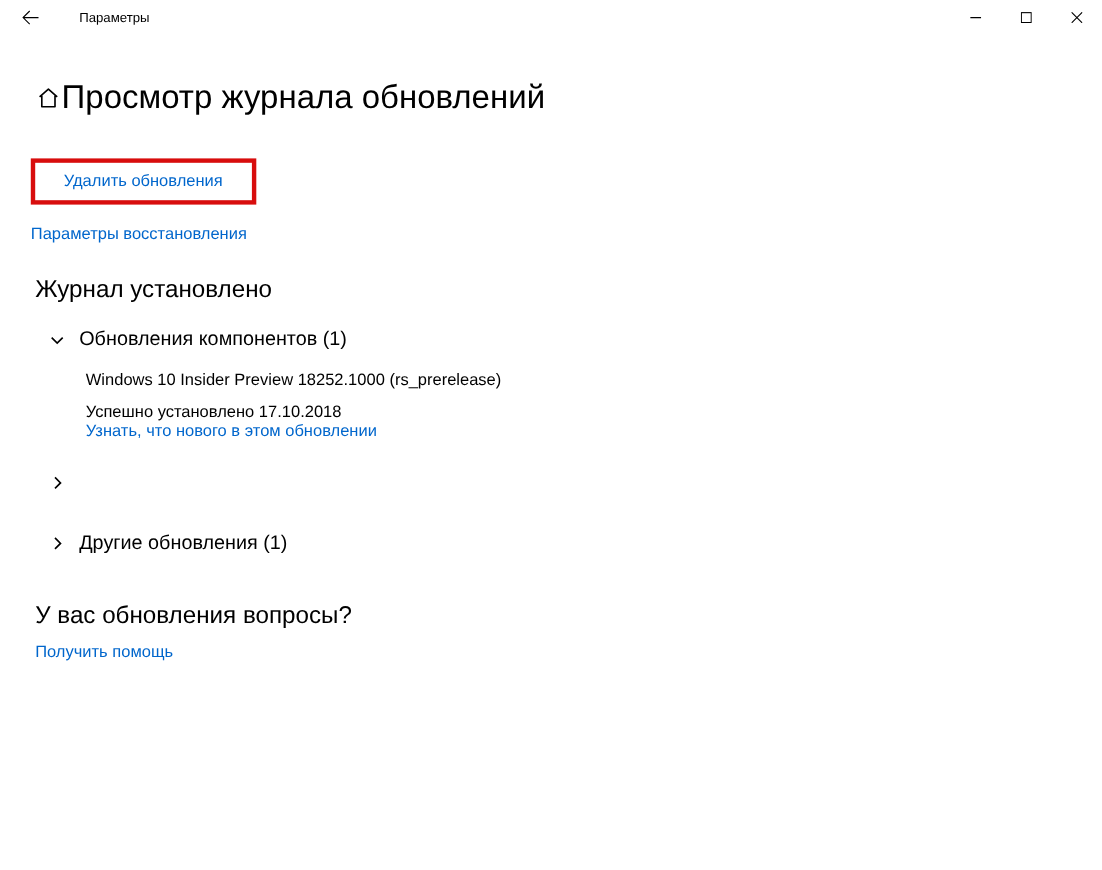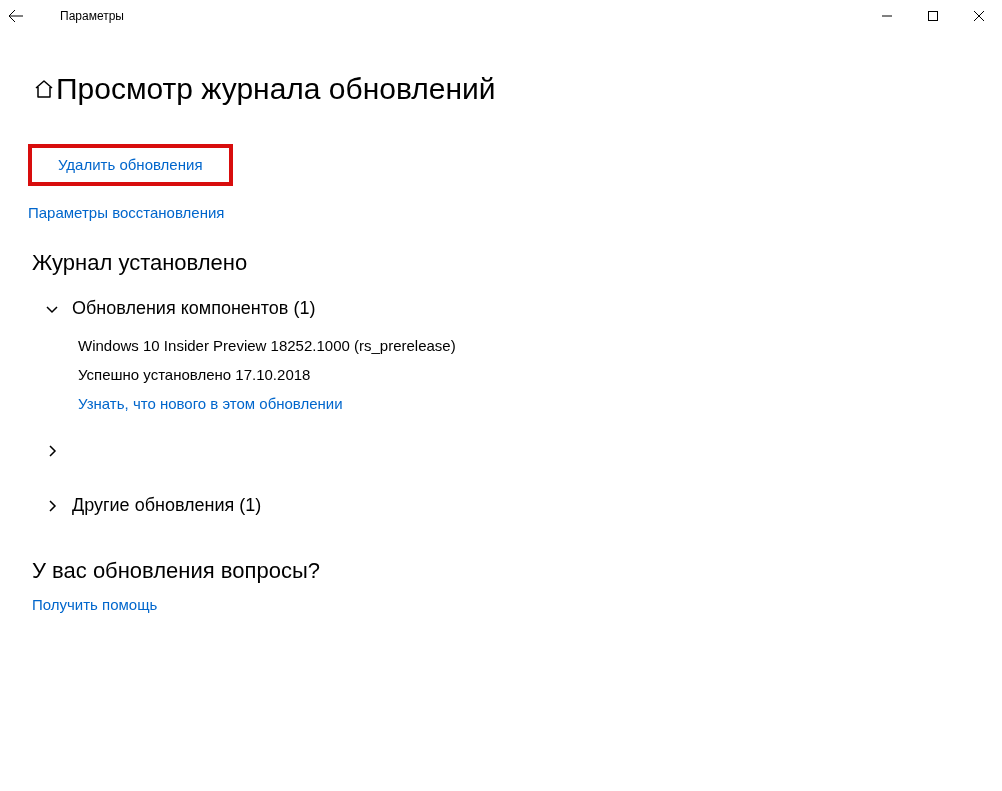--- a/index.html
+++ b/index.html
@@ -9,21 +9,21 @@
       color: #000000;
       width: 1002px;
       height: 791px;
       overflow: hidden;
     }
     .titlebar {
       height: 32px;
       display: flex;
       align-items: flex-start;
       justify-content: space-between;
-      padding-left: 0;
+      padding-left: 12px;
     }
     .titlebar-left {
       display: flex;
       align-items: center;
       gap: 28px;
     }
     .back-btn {
       width: 32px;
       height: 32px;
       display: flex;
@@ -110,21 +110,20 @@
       margin-left: 46px;
       margin-top: 12px;
       margin-bottom: 20px;
     }
     .update-name {
       font-size: 15px;
       margin-bottom: 12px;
     }
     .update-status {
       font-size: 15px;
-      margin-bottom: 12px;
     }
     .update-link {
       color: #0066cc;
       font-size: 15px;
       cursor: pointer;
     }
     .collapsed-section {
       margin-bottom: 12px;
       margin-top: 24px;
     }

